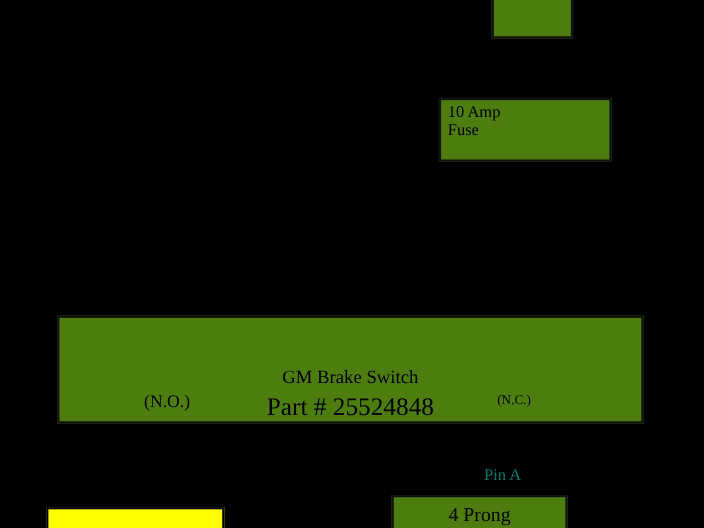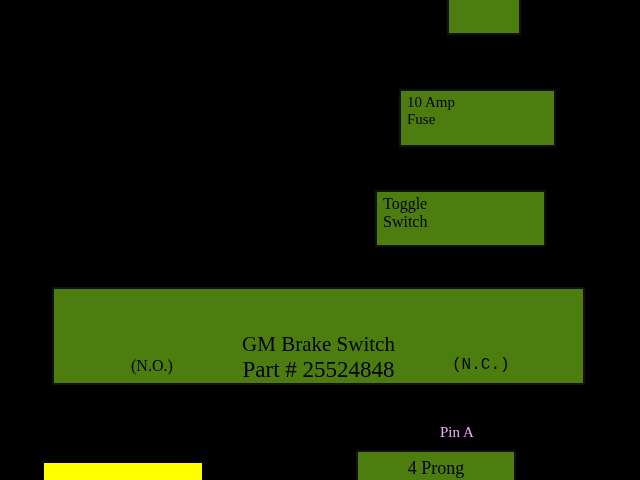--- a/index.html
+++ b/index.html
@@ -51,34 +51,34 @@
     text-align: center;
   }
   .free-label {
     position: absolute;
     color: #000000;
     z-index: 3;
     white-space: pre-line;
     line-height: 1.12;
   }
   .free-label.gray {
-    color: #f0abfc;
+    color: #0f766e;
   }
 
   
   #volts-box    { left: 447px; top: -22px; width: 74px; height: 57px; font-size: 17px; }
   #volts-box .box-label { left:0; right:0; top: 2px; text-align:center; }
 
   #fuse-box     { left: 399px; top: 89px;  width: 157px; height: 58px; font-size: 15px; }
   #toggle-box   { left: 375px; top: 190px; width: 171px; height: 57px; font-size: 16px; }
   #gm-box       { left: 52px;  top: 287px; width: 533px; height: 98px; }
-  #gm-title     { top: 44px;  font-size: 21px; }
+  #gm-title     { top: 44px;  font-size: 17px; }
   #gm-part      { top: 68px;  font-size: 23px; }
   #no-label     { left: 131px; top: 357px; font-size: 16px; }
-  #nc-label     { left: 452px; top: 357px; font-size: 16px; font-family: Liberation Mono, monospace; }
+  #nc-label     { left: 452px; top: 357px; font-size: 12px; }
   #pina-label   { left: 440px; top: 424px; font-size: 15px; }
   #prong-box    { left: 356px; top: 450px; width: 160px; height: 40px; font-size: 18px; }
   #prong-box .box-label { top: 6px; }
   #yellow-top   { left: 91px;  top: 132px; width: 137px; height: 68px; font-size: 15px; }
   #yellow-top .box-label { top: 4px; }
   #yellow-bottom{ left: 42px;  top: 461px; width: 162px; height: 30px; }
 </style>
 </head>
 <body>
 
@@ -120,24 +120,20 @@
 
   <div class="box" id="volts-box">
     <div class="box-label">12 Volts</div>
   </div>
 
   <div class="box" id="fuse-box">
     <div class="box-label label-tl">10 Amp
 Fuse</div>
   </div>
 
-  <div class="box" id="toggle-box">
-    <div class="box-label label-tl">Toggle
-Switch</div>
-  </div>
 
   <div class="box" id="gm-box">
     <div class="box-label label-center" id="gm-title">GM Brake Switch</div>
     <div class="box-label label-center" id="gm-part">Part # 25524848</div>
   </div>
 
   <div class="free-label" id="no-label">(N.O.)</div>
 
   <div class="free-label" id="nc-label">(N.C.)</div>
 

